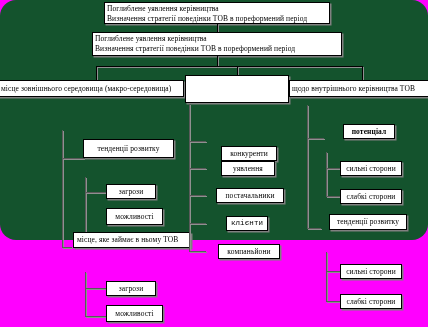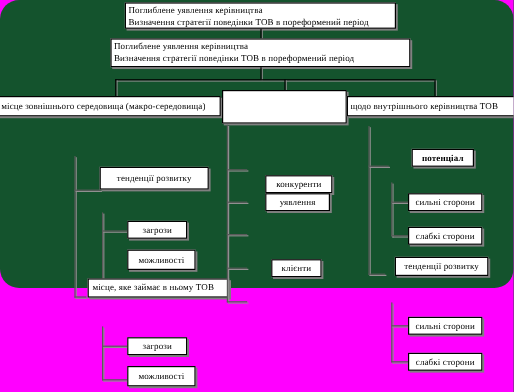--- a/index.html
+++ b/index.html
@@ -142,27 +142,33 @@
   <div class="node" style="left:221px; top:146px; width:56px; height:15px;">
     <span>конкуренти</span>
   </div>
 
   <div class="hline gray" style="left:189px; top:168px; width:17px;"></div>
   <div class="node" style="left:221px; top:161px; width:54px; height:15px;">
     <span>уявлення</span>
   </div>
 
   <div class="hline gray" style="left:189px; top:195px; width:17px;"></div>
+  <div class="node" style="left:216px; top:188px; width:68px; height:15px;">
+    <span>постачальники</span>
+  </div>
 
   <div class="hline gray" style="left:189px; top:223px; width:17px;"></div>
-  <div class="node" style="left:226px; top:216px; width:42px; height:15px;">
+  <div class="node" style="left:226px; top:216px; width:42px; height:15px;font-family:Liberation Mono, monospace;">
     <span>клієнти</span>
   </div>
 
   <div class="hline gray" style="left:189px; top:251px; width:17px;"></div>
+  <div class="node" style="left:218px; top:244px; width:62px; height:15px;">
+    <span>компаньйони</span>
+  </div>
 
   <div class="vline gray" style="left:307px; top:105px; height:124px;"></div>
 
   <div class="hline gray" style="left:307px; top:138px; width:17px;"></div>
   <div class="node" style="left:343px; top:124px; width:52px; height:15px;font-weight:bold;">
     <span>потенціал</span>
   </div>
 
   <div class="vline gray" style="left:326px; top:152px; height:45px;"></div>
   <div class="hline gray" style="left:326px; top:168px; width:17px;"></div>

